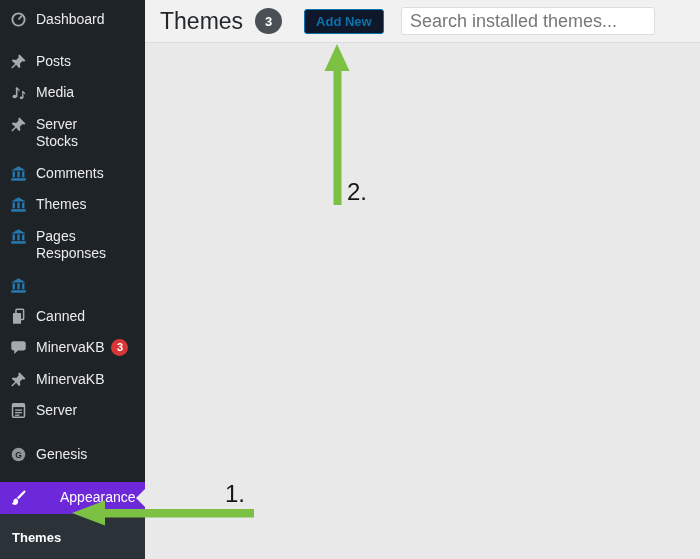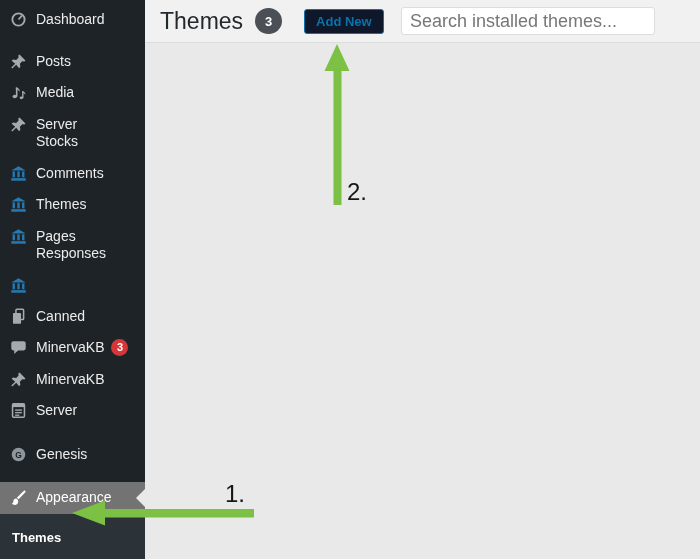--- a/index.html
+++ b/index.html
@@ -10,21 +10,21 @@
   
   .sidebar{position:absolute;left:0;top:0;width:145px;height:559px;background:#1d2327;display:flex;flex-direction:column;}
   .menu{padding-top:4px;}
   .mi{display:flex;align-items:flex-start;padding:7px 20px 7px 8px;color:#ececec;font-size:14px;line-height:17.5px;cursor:pointer;position:relative;}
   .ic{width:20px;flex:0 0 20px;margin-right:8px;display:flex;align-items:center;justify-content:center;}
   .ic svg{width:17px;height:17px;display:block;}
   .lb{flex:1;padding-right:2px;}
   .mi-comments .lb{flex:0 0 auto;}
   .sep{height:10px;}
   .sep2{height:12px;}
-  .mi.active{background:#737373;color:#fff;}
+  .mi.active{background:#6d28d9;color:#fff;gap:24px;}
   .notch{position:absolute;right:0;top:50%;margin-top:-9px;width:0;height:0;
          border-top:9px solid transparent;border-bottom:9px solid transparent;border-right:9px solid #e9e9e9;}
   .cbadge{background:#d63638;color:#fff;border-radius:50%;min-width:17px;height:17px;font-size:11px;font-weight:bold;
           display:inline-flex;align-items:center;justify-content:center;margin-left:5px;margin-top:0px;}
   .submenu{background:#2c3338;padding:8px 0 12px;flex:1;}
   .smi{padding:8px 12px;font-size:13px;color:#b0b5ba;line-height:16px;cursor:pointer;}
   .smi.current{color:#fff;font-weight:bold;}
   
   .main{position:absolute;left:145px;top:0;right:0;bottom:0;}
   .topbar{height:42px;background:#f1f1f1;border-bottom:1px solid #dcdcdc;display:flex;align-items:center;padding-left:15px;}

